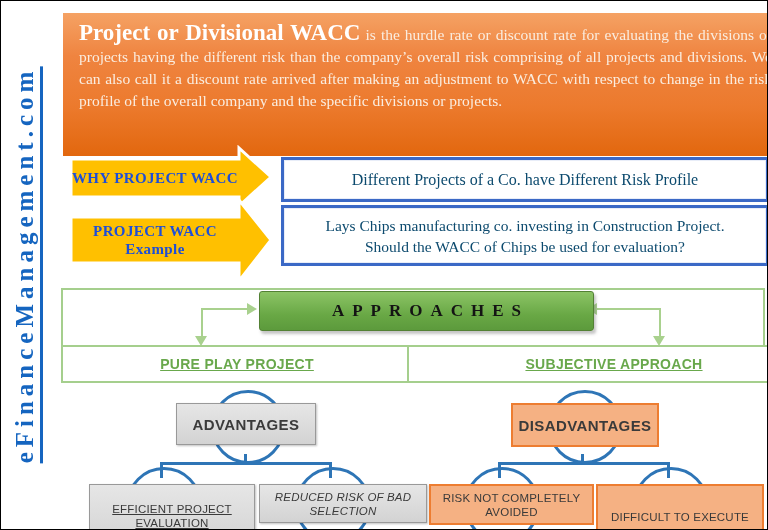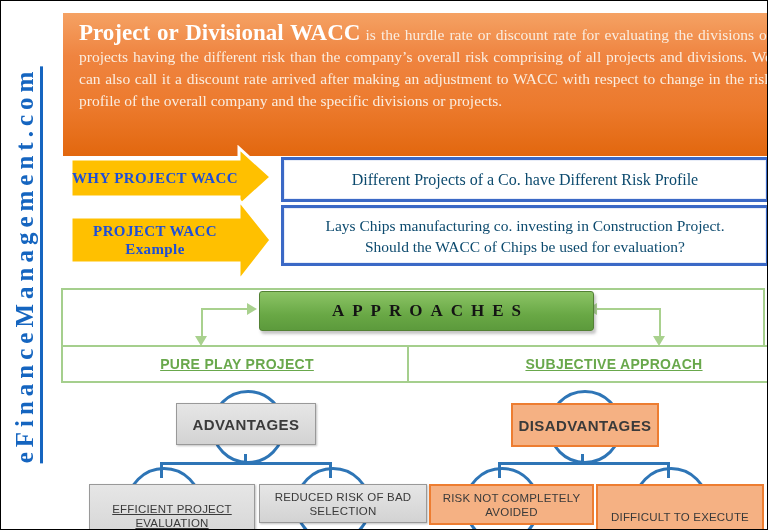--- a/index.html
+++ b/index.html
@@ -138,21 +138,21 @@
   <div class="tline" style="left:159px; top:461px; width:3px; height:16px;"></div>
   <div class="tline" style="left:328px; top:461px; width:3px; height:16px;"></div>
 
   <div class="circle" style="left:210px; top:389px; width:68px; height:68px;"></div>
   <div class="node parent gray" style="left:175px; top:402px; width:138px; height:40px;">ADVANTAGES</div>
 
   <div class="circle" style="left:125px; top:466px; width:70px; height:70px;"></div>
   <div class="node child gray" style="left:88px; top:483px; width:144px; height:37px; padding:12px 10px;text-decoration:underline;">EFFICIENT PROJECT EVALUATION</div>
 
   <div class="circle" style="left:294px; top:466px; width:70px; height:70px;"></div>
-  <div class="node child gray" style="left:258px; top:483px; width:146px; height:37px; padding:0 10px;">REDUCED RISK OF BAD SELECTION</div>
+  <div class="node child gray" style="left:258px; top:483px; width:146px; height:37px; padding:0 10px;font-style:italic;">REDUCED RISK OF BAD SELECTION</div>
 
   <div class="tline" style="left:580px; top:453px; width:3px; height:10px;"></div>
   <div class="tline" style="left:497px; top:461px; width:172px; height:3px;"></div>
   <div class="tline" style="left:497px; top:461px; width:3px; height:16px;"></div>
   <div class="tline" style="left:666px; top:461px; width:3px; height:16px;"></div>
 
   <div class="circle" style="left:547px; top:389px; width:68px; height:68px;"></div>
   <div class="node parent salmon" style="left:510px; top:402px; width:144px; height:40px;">DISADVANTAGES</div>
 
   <div class="circle" style="left:463px; top:466px; width:70px; height:70px;"></div>

